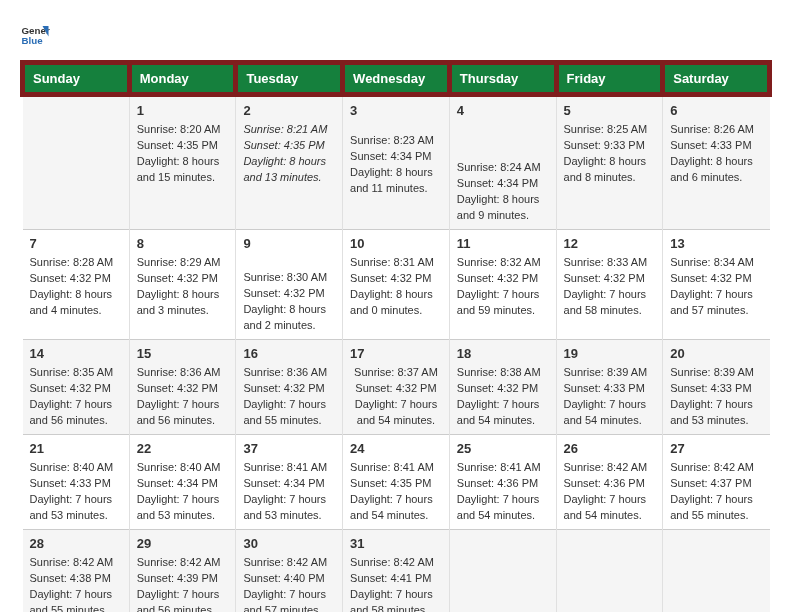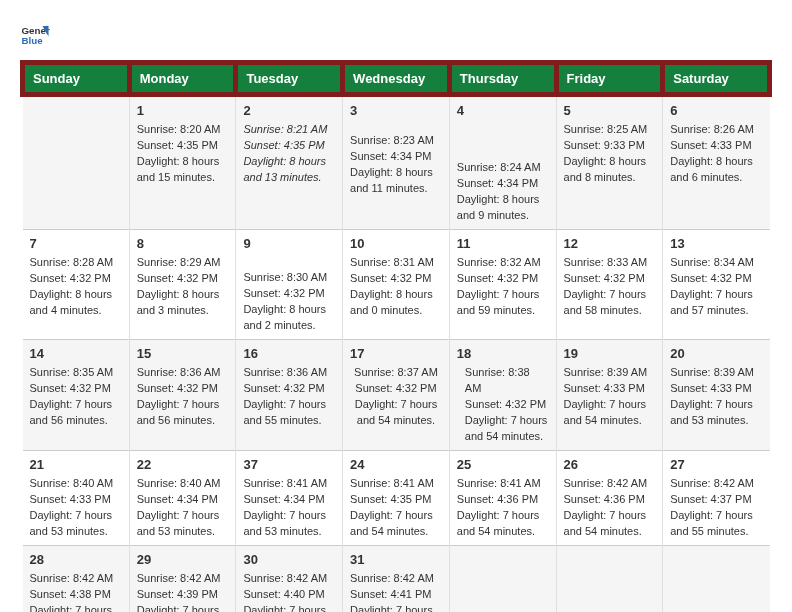--- a/index.html
+++ b/index.html
@@ -234,21 +234,21 @@
         </td>
         <td>
           <span class="day-num">17</span>
           <div class="cell-content" style="white-space: pre-line; text-align: center;">Sunrise: 8:37 AM
 Sunset: 4:32 PM
 Daylight: 7 hours
 and 54 minutes.</div>
         </td>
         <td>
           <span class="day-num">18</span>
-          <div class="cell-content" style="white-space: pre-line; margin-left: 8px;">Sunrise: 8:38 AM
+          <div class="cell-content" style="white-space: pre-line;">Sunrise: 8:38 AM
 Sunset: 4:32 PM
 Daylight: 7 hours
 and 54 minutes.</div>
         </td>
         <td>
           <span class="day-num">19</span>
           <div class="cell-content" style="white-space: pre-line;">Sunrise: 8:39 AM
 Sunset: 4:33 PM
 Daylight: 7 hours
 and 54 minutes.</div>

